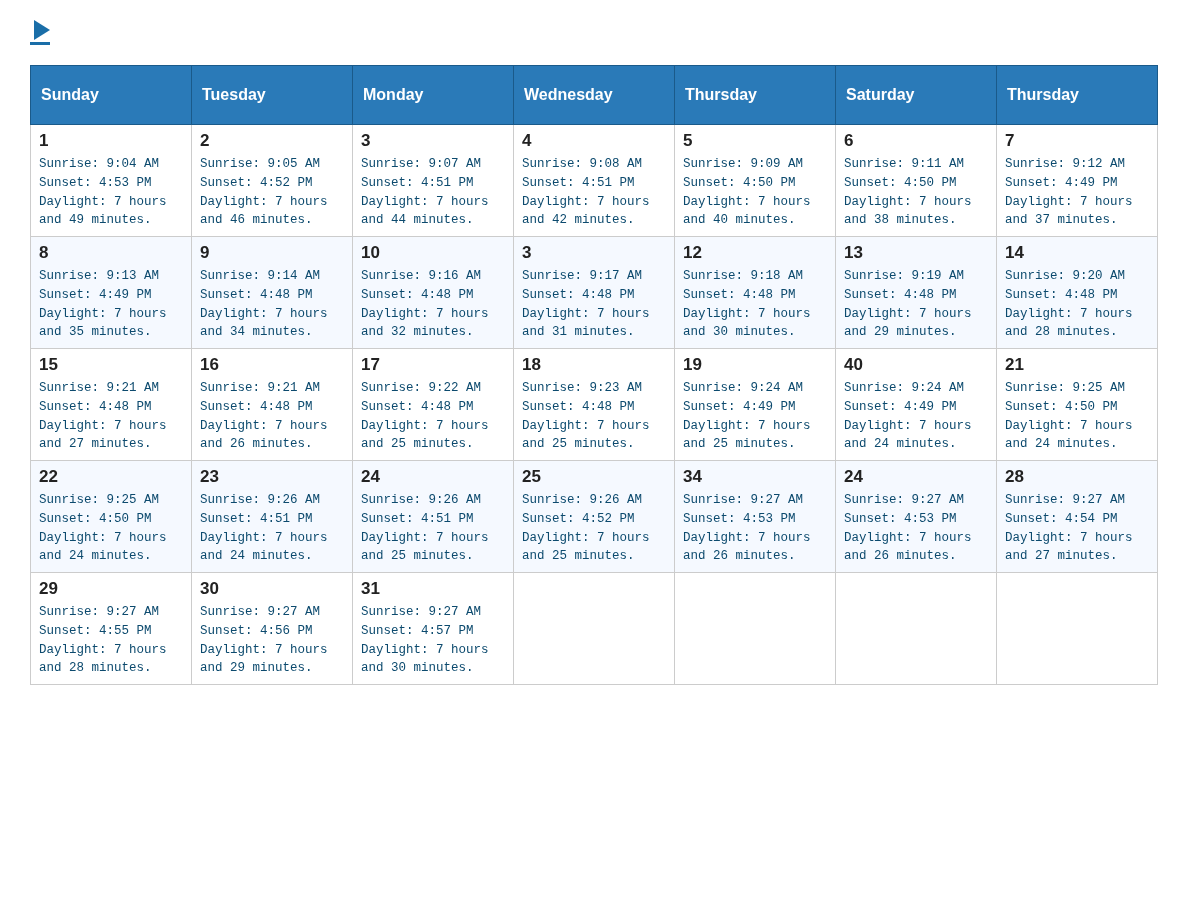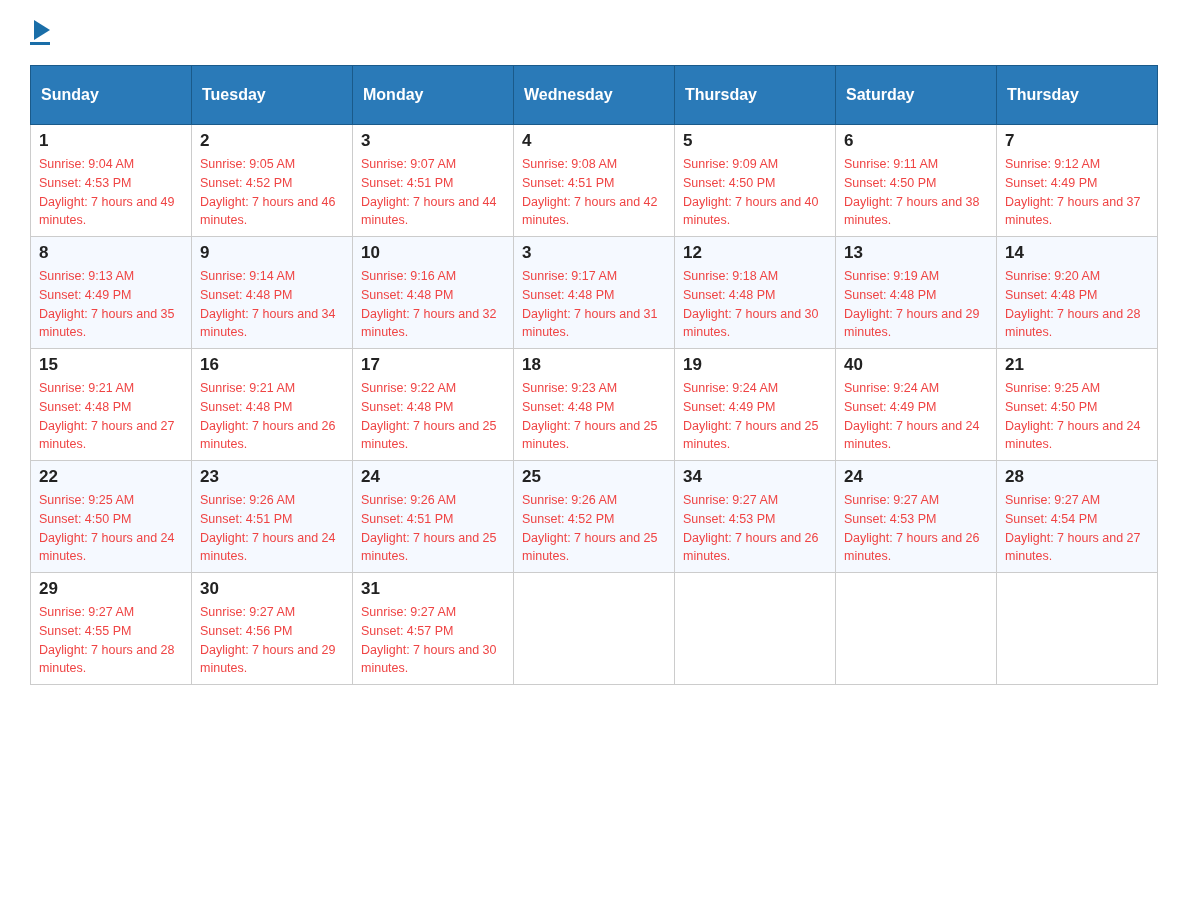--- a/index.html
+++ b/index.html
@@ -59,22 +59,23 @@
     }
     .day-number {
       font-size: 17px;
       font-weight: bold;
       color: #222;
       display: block;
       margin-bottom: 4px;
     }
     .day-info {
       font-size: 12.5px;
-      color: #ef4444;
+      color: #0c4a6e;
       line-height: 1.5;
+      font-family: Liberation Mono, monospace;
     }
     .empty-cell {
       background: #fff !important;
     }
     .logo-wrapper {
       display: flex;
       align-items: center;
     }
     .logo-text-wrapper {
       display: flex;

